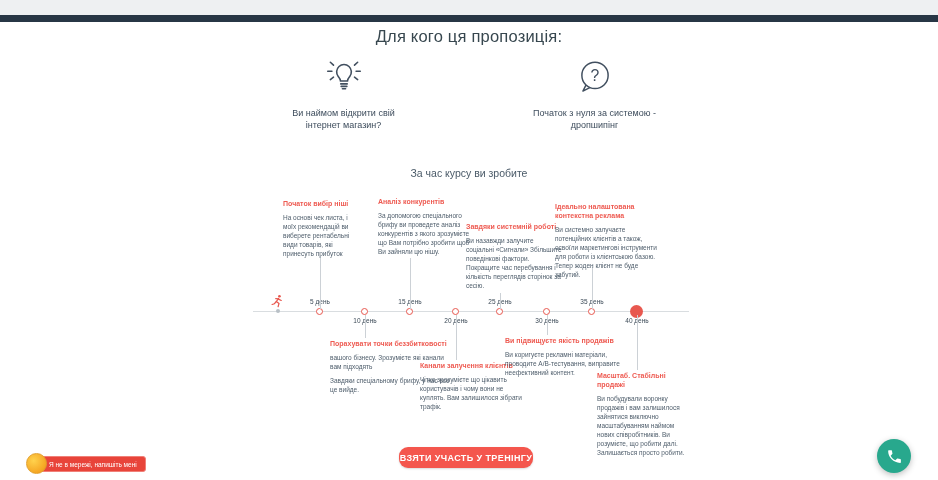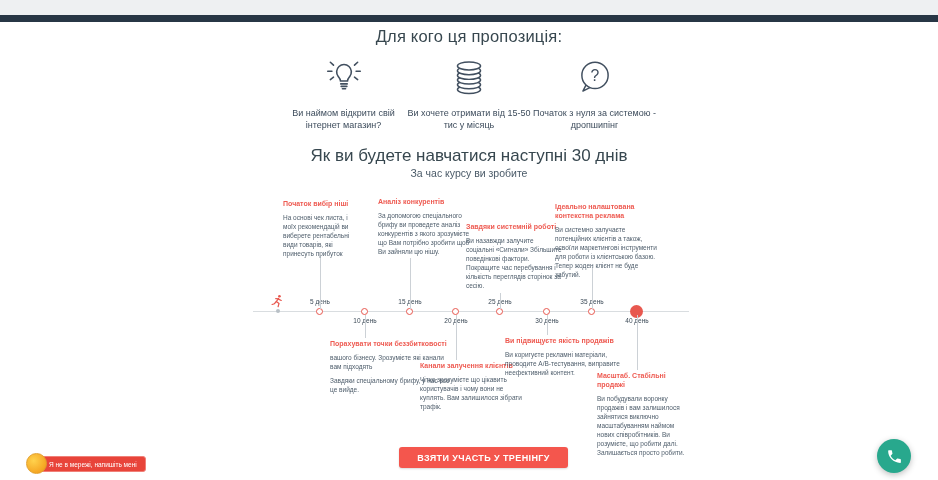--- a/index.html
+++ b/index.html
@@ -77,22 +77,22 @@
   .c2 { left:410px; top:243px; height:51px; }
   .c3 { left:500px; top:278px; height:16px; }
   .c4 { left:592px; top:252px; height:42px; }
   .c5 { left:365px; top:300px; height:23px; }
   .c6 { left:456px; top:300px; height:45px; }
   .c7 { left:547px; top:300px; height:20px; }
   .c8 { left:637px; top:300px; height:55px; }
 
   
   .cta-button {
-    position:absolute; left:399px; top:432px; width:169px; height:21px;
-    background:#f4564d; color:#ffffff; border:none; border-radius:3px;
+    position:absolute; left:399px; top:432px; width:134px; height:21px;
+    background:#f4564d; color:#ffffff; border:none; border-radius:9px;
     font-family:"Liberation Sans", sans-serif; font-size:9px; font-weight:700;
     letter-spacing:0.4px; cursor:pointer; box-shadow:0 1px 2px rgba(0,0,0,0.15);
   }
 
   
   .chat-badge {
     position:absolute; left:38px; top:441px; height:16px; padding:0 8px 0 10px;
     background:#e8443a; border:1px solid #f08078; border-radius:3px;
     display:flex; align-items:center; cursor:pointer;
   }
@@ -133,48 +133,34 @@
           <line x1="31.5" y1="13.5" x2="35.5" y2="13.5"></line>
           <line x1="7" y1="5" x2="10" y2="7.8"></line>
           <line x1="33" y1="5" x2="30" y2="7.8"></line>
           <line x1="7" y1="21.5" x2="10" y2="19.2"></line>
           <line x1="33" y1="21.5" x2="30" y2="19.2"></line>
         </svg>
       </span>
       <p class="offer-label">Ви наймом відкрити свій інтернет магазин?</p>
     </div>
 
-    <div class="offer-item">
-      <span class="offer-icon">
-        <svg width="42" height="42" viewBox="0 0 40 40" stroke="#414f5f" stroke-width="1.4">
-          <ellipse cx="20" cy="31" rx="11" ry="3.8" fill="#ffffff"></ellipse>
-          <ellipse cx="20" cy="26.5" rx="11" ry="3.8" fill="#ffffff"></ellipse>
-          <ellipse cx="20" cy="22" rx="11" ry="3.8" fill="#ffffff"></ellipse>
-          <ellipse cx="20" cy="17.5" rx="11" ry="3.8" fill="#ffffff"></ellipse>
-          <ellipse cx="20" cy="13" rx="11" ry="3.8" fill="#ffffff"></ellipse>
-          <ellipse cx="20" cy="8.5" rx="11" ry="3.8" fill="#ffffff"></ellipse>
-        </svg>
-      </span>
-      <p class="offer-label">Ви хочете отримати від 15-50 тис у місяць</p>
-    </div>
 
     <div class="offer-item">
       <span class="offer-icon">
         <svg width="42" height="42" viewBox="0 0 40 40" fill="none" stroke="#414f5f" stroke-width="1.4">
           <circle cx="20" cy="17.5" r="12.5"></circle>
           <path d="M11.5 26.5 L8.5 32.5 L15.5 29" stroke-linejoin="round"></path>
           <text x="20" y="23" text-anchor="middle" font-size="15" font-family="Liberation Sans, sans-serif" fill="#414f5f" stroke="none">?</text>
         </svg>
       </span>
       <p class="offer-label">Початок з нуля за системою - дропшипінг</p>
     </div>
 
   </div>
 
-  <h2 class="course-title">Як ви будете навчатися наступні 30 днів</h2>
   <p class="course-subtitle">За час курсу ви зробите</p>
 
   <div class="tl-line"></div>
   <div class="tl-start-dot"></div>
 
   <span class="runner">
     <svg width="15" height="15" viewBox="0 0 20 20" fill="none" stroke="#e8584f" stroke-width="1.6" stroke-linecap="round">
       <circle cx="12.6" cy="3" r="1.8" fill="#e8584f" stroke="none"></circle>
       <path d="M11.5 5.8 L8.5 10"></path>
       <path d="M11.3 6.8 L15 8.6"></path>

